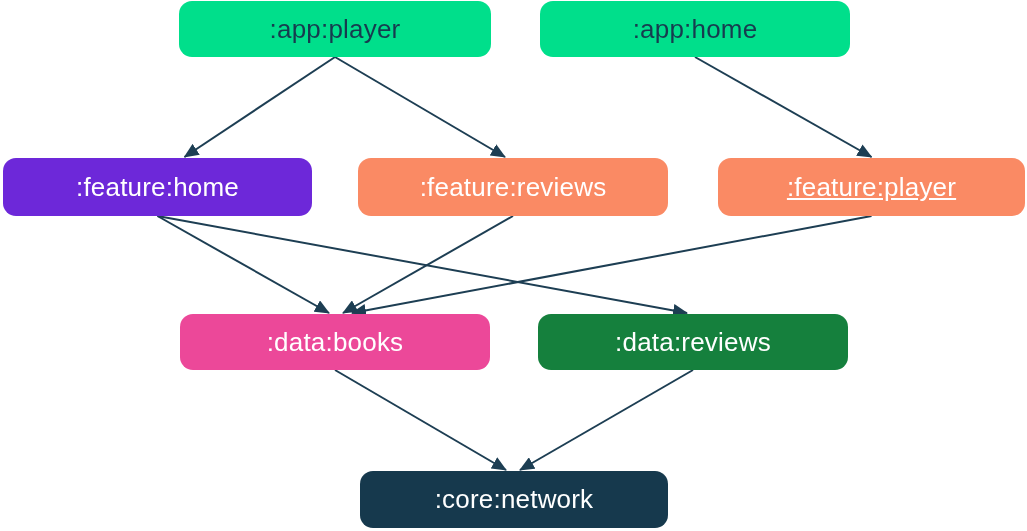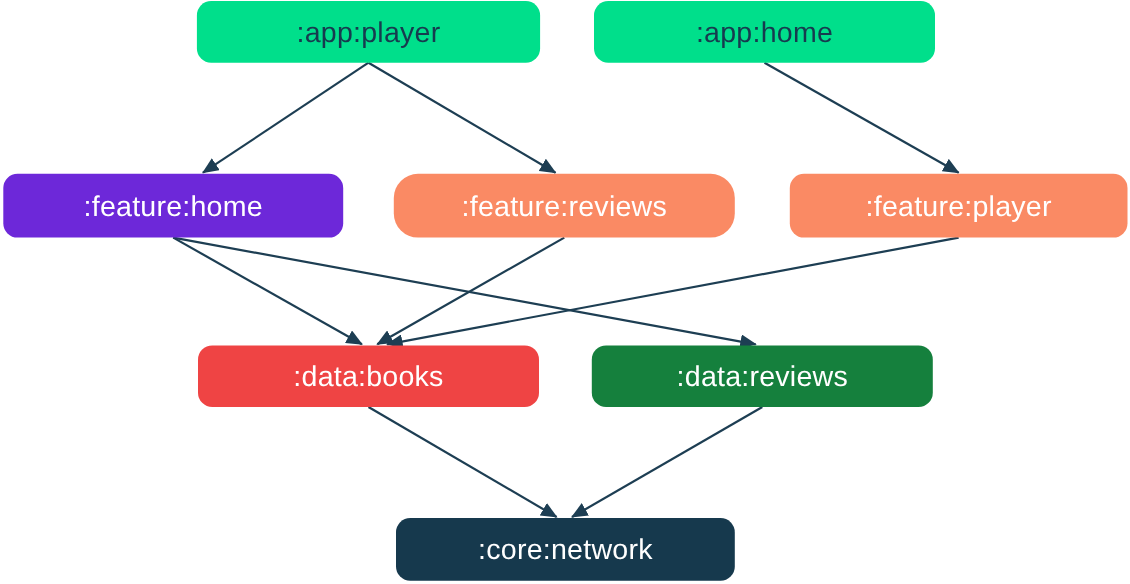--- a/index.html
+++ b/index.html
@@ -67,29 +67,29 @@
   </div>
 
   <div class="node" style="left: 540px; top: 1px; width: 310px; height: 56px; background: rgb(0, 223, 139); color: rgb(23, 59, 79);">
     <span>:app:home</span>
   </div>
 
   <div class="node" style="left: 3px; top: 158px; width: 309px; height: 58px; background: #6d28d9; color: rgb(255, 255, 255);">
     <span>:feature:home</span>
   </div>
 
-  <div class="node" style="left: 358px; top: 158px; width: 310px; height: 58px; background: rgb(250, 138, 100); color: rgb(255, 255, 255); border-radius: 22px;">
+  <div class="node" style="left: 358px; top: 158px; width: 310px; height: 58px; background: rgb(250, 138, 100); color: rgb(255, 255, 255);">
     <span>:feature:reviews</span>
   </div>
 
-  <div class="node" style="left: 718px; top: 158px; width: 307px; height: 58px; background: rgb(250, 138, 100); color: rgb(255, 255, 255);">
+  <div class="node" style="left: 718px; top: 158px; width: 307px; height: 58px; background: rgb(250, 138, 100); color: rgb(255, 255, 255); text-decoration: underline;">
     <span>:feature:player</span>
   </div>
 
-  <div class="node" style="left: 180px; top: 314px; width: 310px; height: 56px; background: #ef4444; color: rgb(255, 255, 255);">
+  <div class="node" style="left: 180px; top: 314px; width: 310px; height: 56px; background: #ec4899; color: rgb(255, 255, 255);">
     <span>:data:books</span>
   </div>
 
   <div class="node" style="left: 538px; top: 314px; width: 310px; height: 56px; background: #15803d; color: rgb(255, 255, 255);">
     <span>:data:reviews</span>
   </div>
 
   <div class="node" style="left: 360px; top: 471px; width: 308px; height: 57px; background: rgb(22, 57, 77); color: rgb(255, 255, 255);">
     <span>:core:network</span>
   </div>

